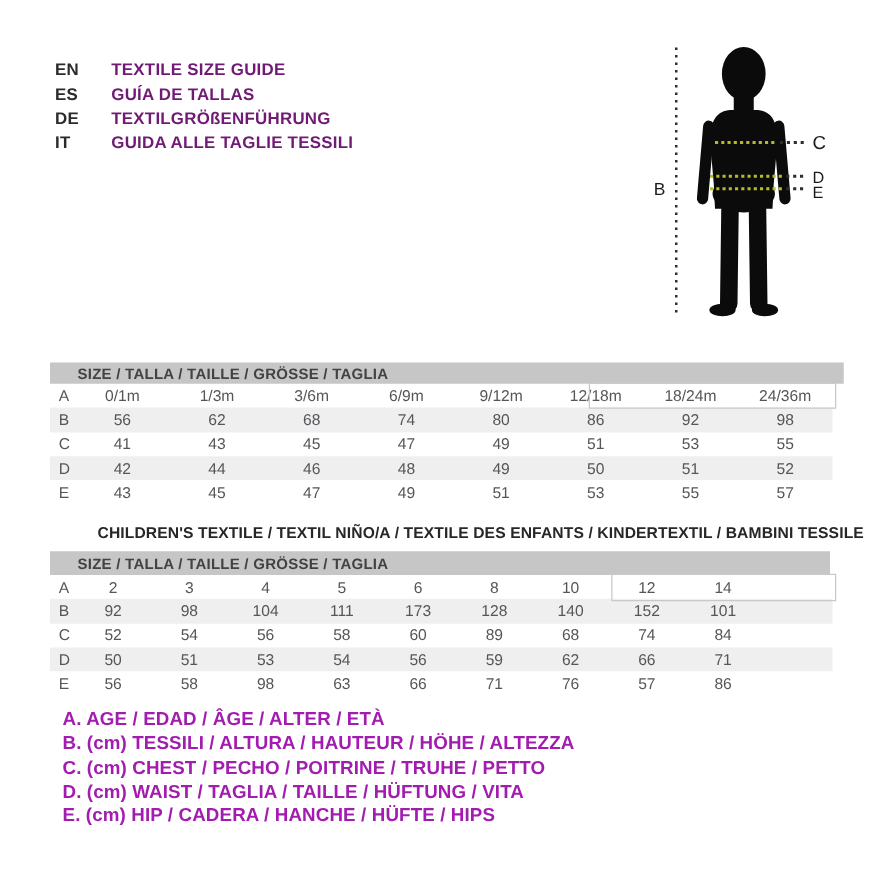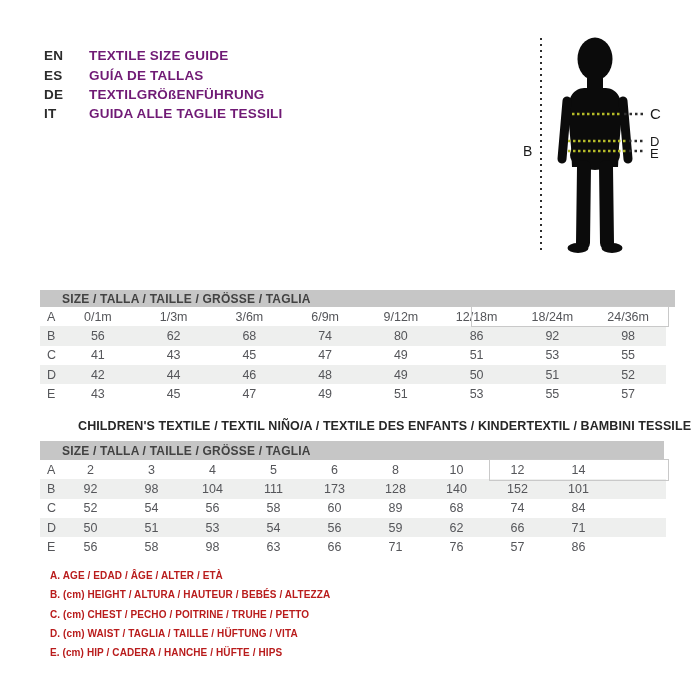--- a/index.html
+++ b/index.html
@@ -36,22 +36,22 @@
   .tcell{text-align:center;white-space:nowrap;}
   .tlabel{text-align:left;padding-left:7px;}
 
   
   .hl-box{position:absolute;border:1px solid #c9c9c9;background:transparent;pointer-events:none;}
   .hl-babies{left:471px;top:306px;width:196px;height:19px;}
   .hl-children{left:489px;top:459px;width:178px;height:20px;}
 
   
   .legend{position:absolute;left:50px;top:566px;}
-  .legend-row{display:flex;align-items:center;height:19.3px;font-size:10px;font-weight:700;
-              color:#b91c1c;letter-spacing:.1px;white-space:nowrap;}
+  .legend-row{display:flex;align-items:center;height:19.3px;font-size:15px;font-weight:700;
+              color:#a21caf;letter-spacing:.1px;white-space:nowrap;}
 </style>
 </head>
 <body>
 
 <div id="page">
 
   <div class="lang-block">
     <div class="lang-row">
       <span class="lang-code">EN</span>
       <span class="lang-title">TEXTILE SIZE GUIDE</span>
@@ -235,19 +235,19 @@
         <div class="tcell">71</div>
         <div class="tcell">76</div>
         <div class="tcell">57</div>
         <div class="tcell">86</div>
       </div>
     </div>
   <div class="hl-box hl-children"></div>
 
   <div class="legend">
     <div class="legend-row">A. AGE / EDAD / ÂGE / ALTER / ETÀ</div>
-    <div class="legend-row">B. (cm) HEIGHT / ALTURA / HAUTEUR / BEBÉS / ALTEZZA</div>
+    <div class="legend-row">B. (cm) TESSILI / ALTURA / HAUTEUR / HÖHE / ALTEZZA</div>
     <div class="legend-row">C. (cm) CHEST / PECHO / POITRINE / TRUHE / PETTO</div>
     <div class="legend-row">D. (cm) WAIST / TAGLIA / TAILLE / HÜFTUNG / VITA</div>
     <div class="legend-row">E. (cm) HIP / CADERA / HANCHE / HÜFTE / HIPS</div>
   </div>
 
 </div>
 
 </body></html>

